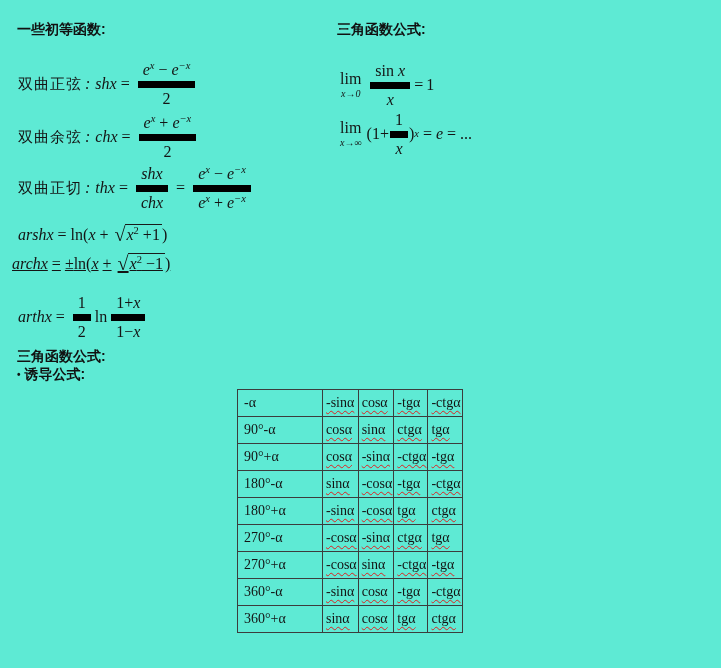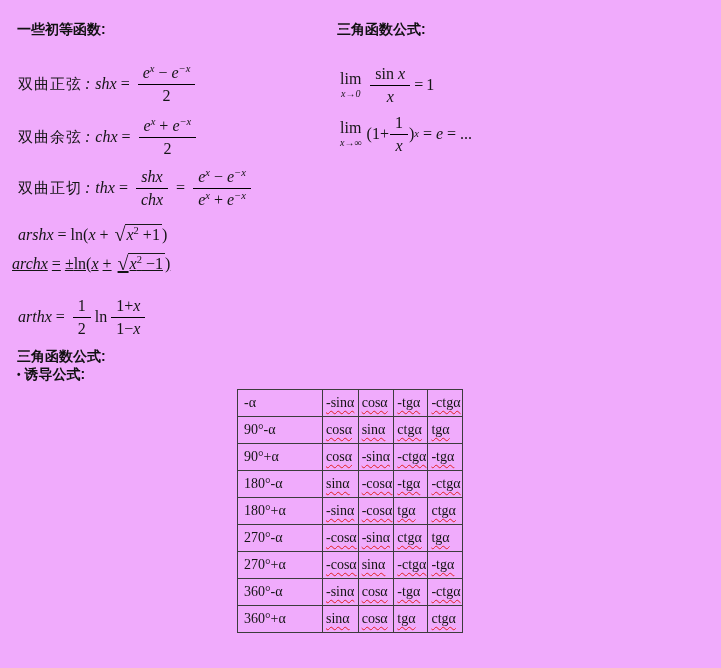--- a/index.html
+++ b/index.html
@@ -1,37 +1,37 @@
 <!DOCTYPE html>
 <html><head>
 <meta charset="utf-8">
 <style>
   html,body { margin:0; padding:0; background:#ffffff; }
   .page {
-    position:relative; width:721px; height:668px; background:#f0abfc;
+    position:relative; width:721px; height:668px; background:#5eead4;
     color:#141414; overflow:hidden;
     font-family:"Liberation Serif", serif;
   }
   .h {
     position:absolute; font-family:"Liberation Sans", sans-serif;
     font-weight:bold; font-size:14px; color:#111; white-space:nowrap;
   }
   
   .formula {
     position:absolute; display:flex; align-items:center;
     font-family:"Liberation Serif", serif; font-style:italic;
     font-size:16px; white-space:pre; color:#141414;
   }
   .cnlabel { font-style:normal; font-family:"Liberation Sans", sans-serif; font-size:15px; letter-spacing:1px; }
   .up { font-style:normal; }
   .colon { margin:0 5px 0 3px; }
   .gap { margin:0 4px; }
   sup { font-size:10.5px; line-height:0; font-style:italic; }
   .frac { display:inline-flex; flex-direction:column; align-items:center; margin:0 4px; line-height:1.25; }
-  .frac .fn { padding:0 5px 1px 5px; border-bottom:1px solid #000000; text-align:center; }
+  .frac .fn { padding:0 5px 1px 5px; border-bottom:7px solid #000000; text-align:center; }
   .frac .fd { padding:1px 5px 0 5px; text-align:center; }
   .sqrt { display:inline-flex; align-items:flex-start; margin-left:2px; }
   .sqrt .sign { font-style:normal; font-size:20px; line-height:1.05; margin-right:-1px; }
   .sqrt .radicand { border-top:1px solid #1a1a1a; padding:1px 2px 0 2px; }
   .lim { display:inline-flex; flex-direction:column; align-items:center; line-height:1.05; margin-right:5px; }
   .lim .lw { font-style:normal; }
   .lim .ls { font-size:10px; margin-top:1px; }
   
   .trig-table {
     position:absolute; left:237px; top:389px;

